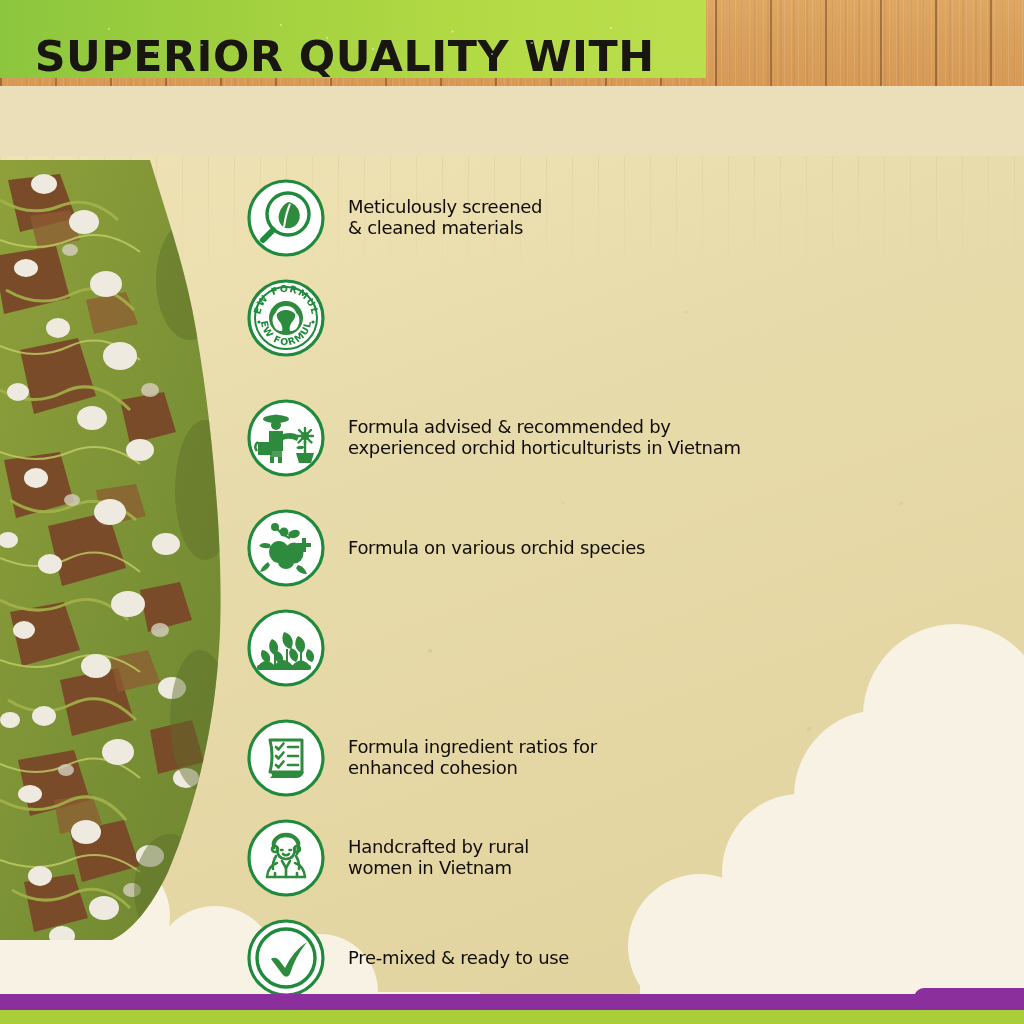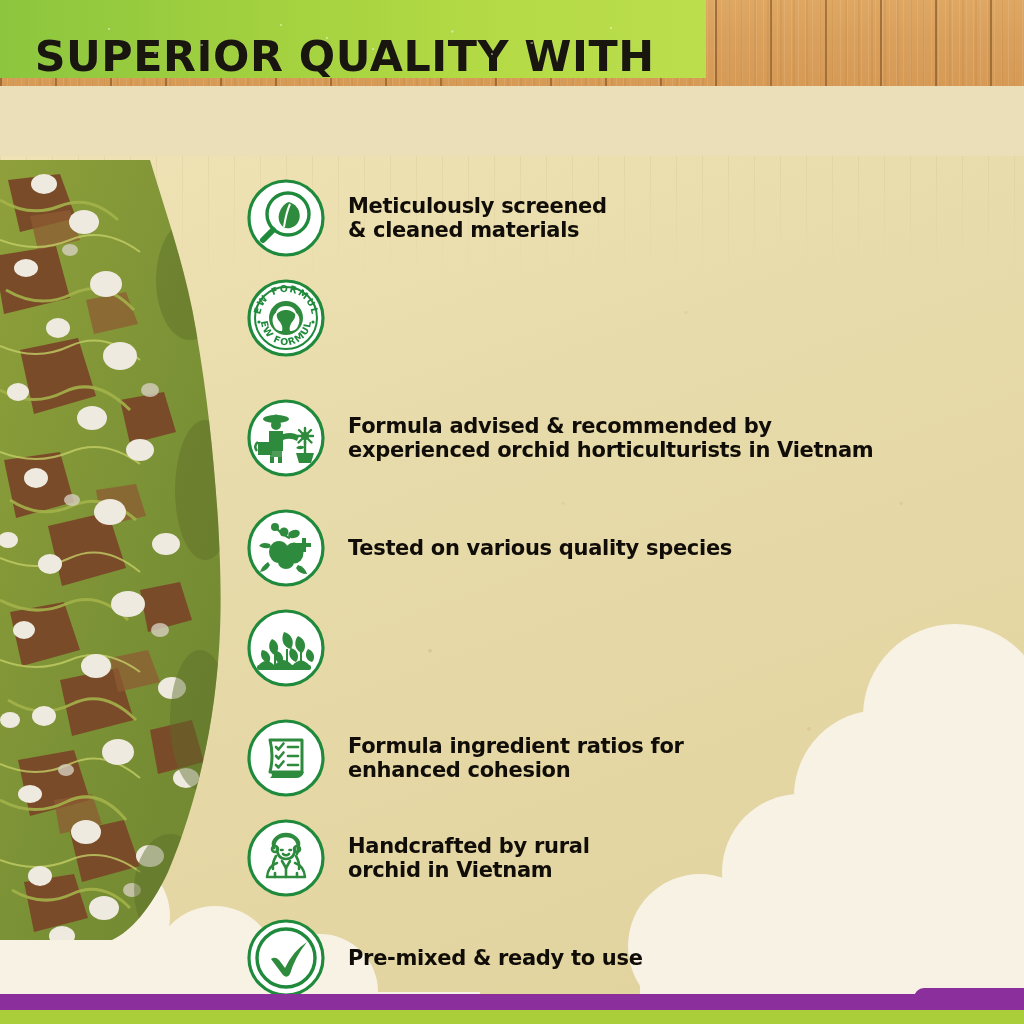--- a/index.html
+++ b/index.html
@@ -142,24 +142,24 @@
   
   .features { position:absolute; left:0; top:156px; width:1024px; height:868px; }
   .feature {
     position:absolute; left:246px; display:flex; align-items:center; gap:22px;
   }
   .feature .icon-wrap {
     width:80px; height:80px; flex:0 0 80px; position:relative;
   }
   .feature .ftxt {
     font-family:"DejaVu Sans", sans-serif;
-    font-size:21px;
+    font-size:18px;
     line-height:1.16;
     color:#100D08;
-    font-weight:700;
+    font-weight:400;
     letter-spacing:-0.3px;
     white-space:pre-line;
   }
 
   
   .f0 { top:22px; }
   .f1 { top:122px; }
   .f2 { top:242px; }
   .f3 { top:352px; }
   .f4 { top:452px; }
@@ -427,21 +427,21 @@
             <ellipse cx="40" cy="54" rx="8" ry="7"></ellipse>
 
             <path d="M22,54 q-6,4 -8,10 q7,-1 10,-7 z"></path>
             <path d="M52,57 q7,2 9,9 q-8,0 -11,-6 z"></path>
             <path d="M24,36 q-8,-3 -11,2 q7,4 12,1 z"></path>
 
             <path d="M56,30 h4 v5 h5 v4 h-5 v5 h-4 v-5 h-5 v-4 h5 z"></path>
           </g>
         </svg>
       </div>
-      <div class="ftxt">Tested on various quality species</div>
+      <div class="ftxt">Formula on various orchid species</div>
     </div>
 
     <div class="feature f4">
       <div class="icon-wrap">
         <svg viewBox="0 0 80 80" width="80" height="80">
           <circle cx="40" cy="40" r="37" fill="#FFFFFF" stroke="#1F8A3B" stroke-width="3.2"></circle>
           <g fill="#2E8B3D">
 
             <path d="M38,24 c8,2 11,10 7,17 c-7,-1 -11,-9 -7,-17 z"></path>
             <path d="M52,28 c8,3 9,12 4,17 c-7,-2 -9,-11 -4,-17 z"></path>
@@ -512,21 +512,21 @@
 
             <path d="M31,45 q-9,3 -10,14 h38 q-1,-11 -10,-14"></path>
             <path d="M36,43 l4,7 l4,-7"></path>
             <path d="M40,50 v9"></path>
 
             <path d="M29,55 v4 M51,55 v4"></path>
           </g>
         </svg>
       </div>
       <div class="ftxt">Handcrafted by rural
-orchid in Vietnam</div>
+women in Vietnam</div>
     </div>
 
     <div class="feature f7">
       <div class="icon-wrap">
         <svg viewBox="0 0 80 80" width="80" height="80">
           <circle cx="40" cy="40" r="37" fill="#FFFFFF" stroke="#1F8A3B" stroke-width="3.2"></circle>
           <circle cx="40" cy="40" r="29" fill="none" stroke="#1F8A3B" stroke-width="3.4"></circle>
           <path d="M25,41 q4,-3 8,1 l6,8 q8,-17 22,-26 q-12,15 -17,32 q-3,5 -7,1 z" fill="#2E8B3D"></path>
         </svg>
       </div>

